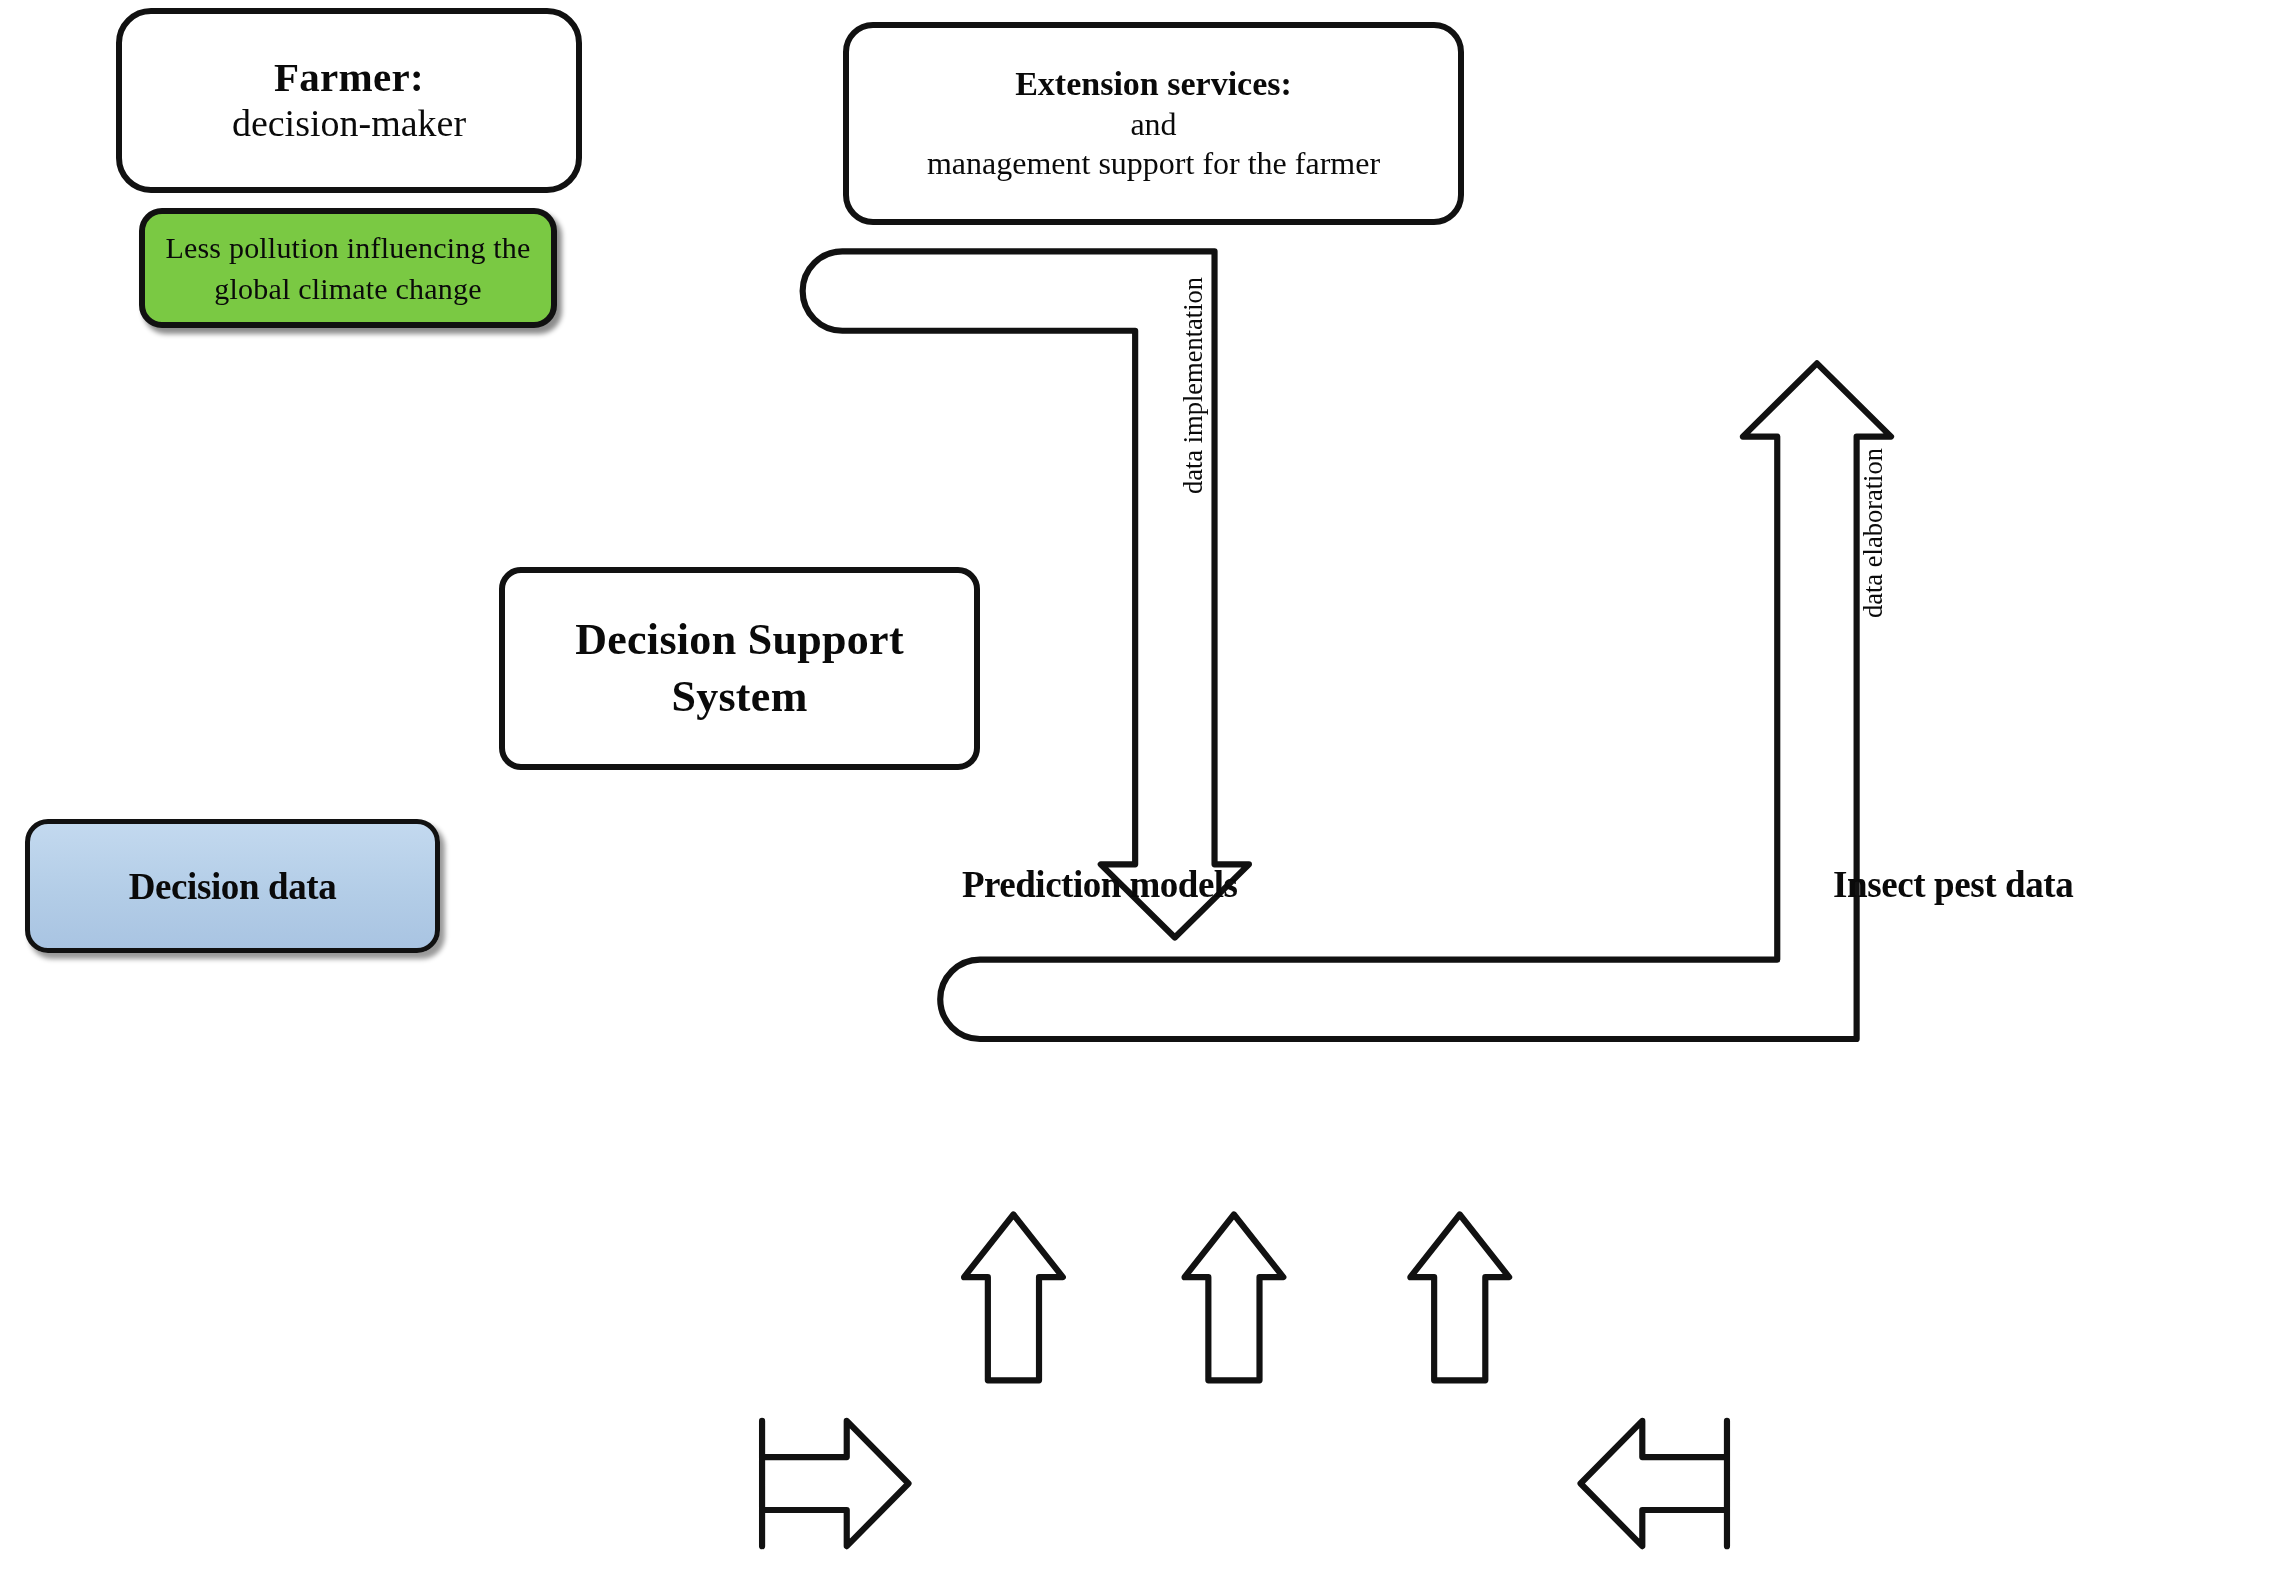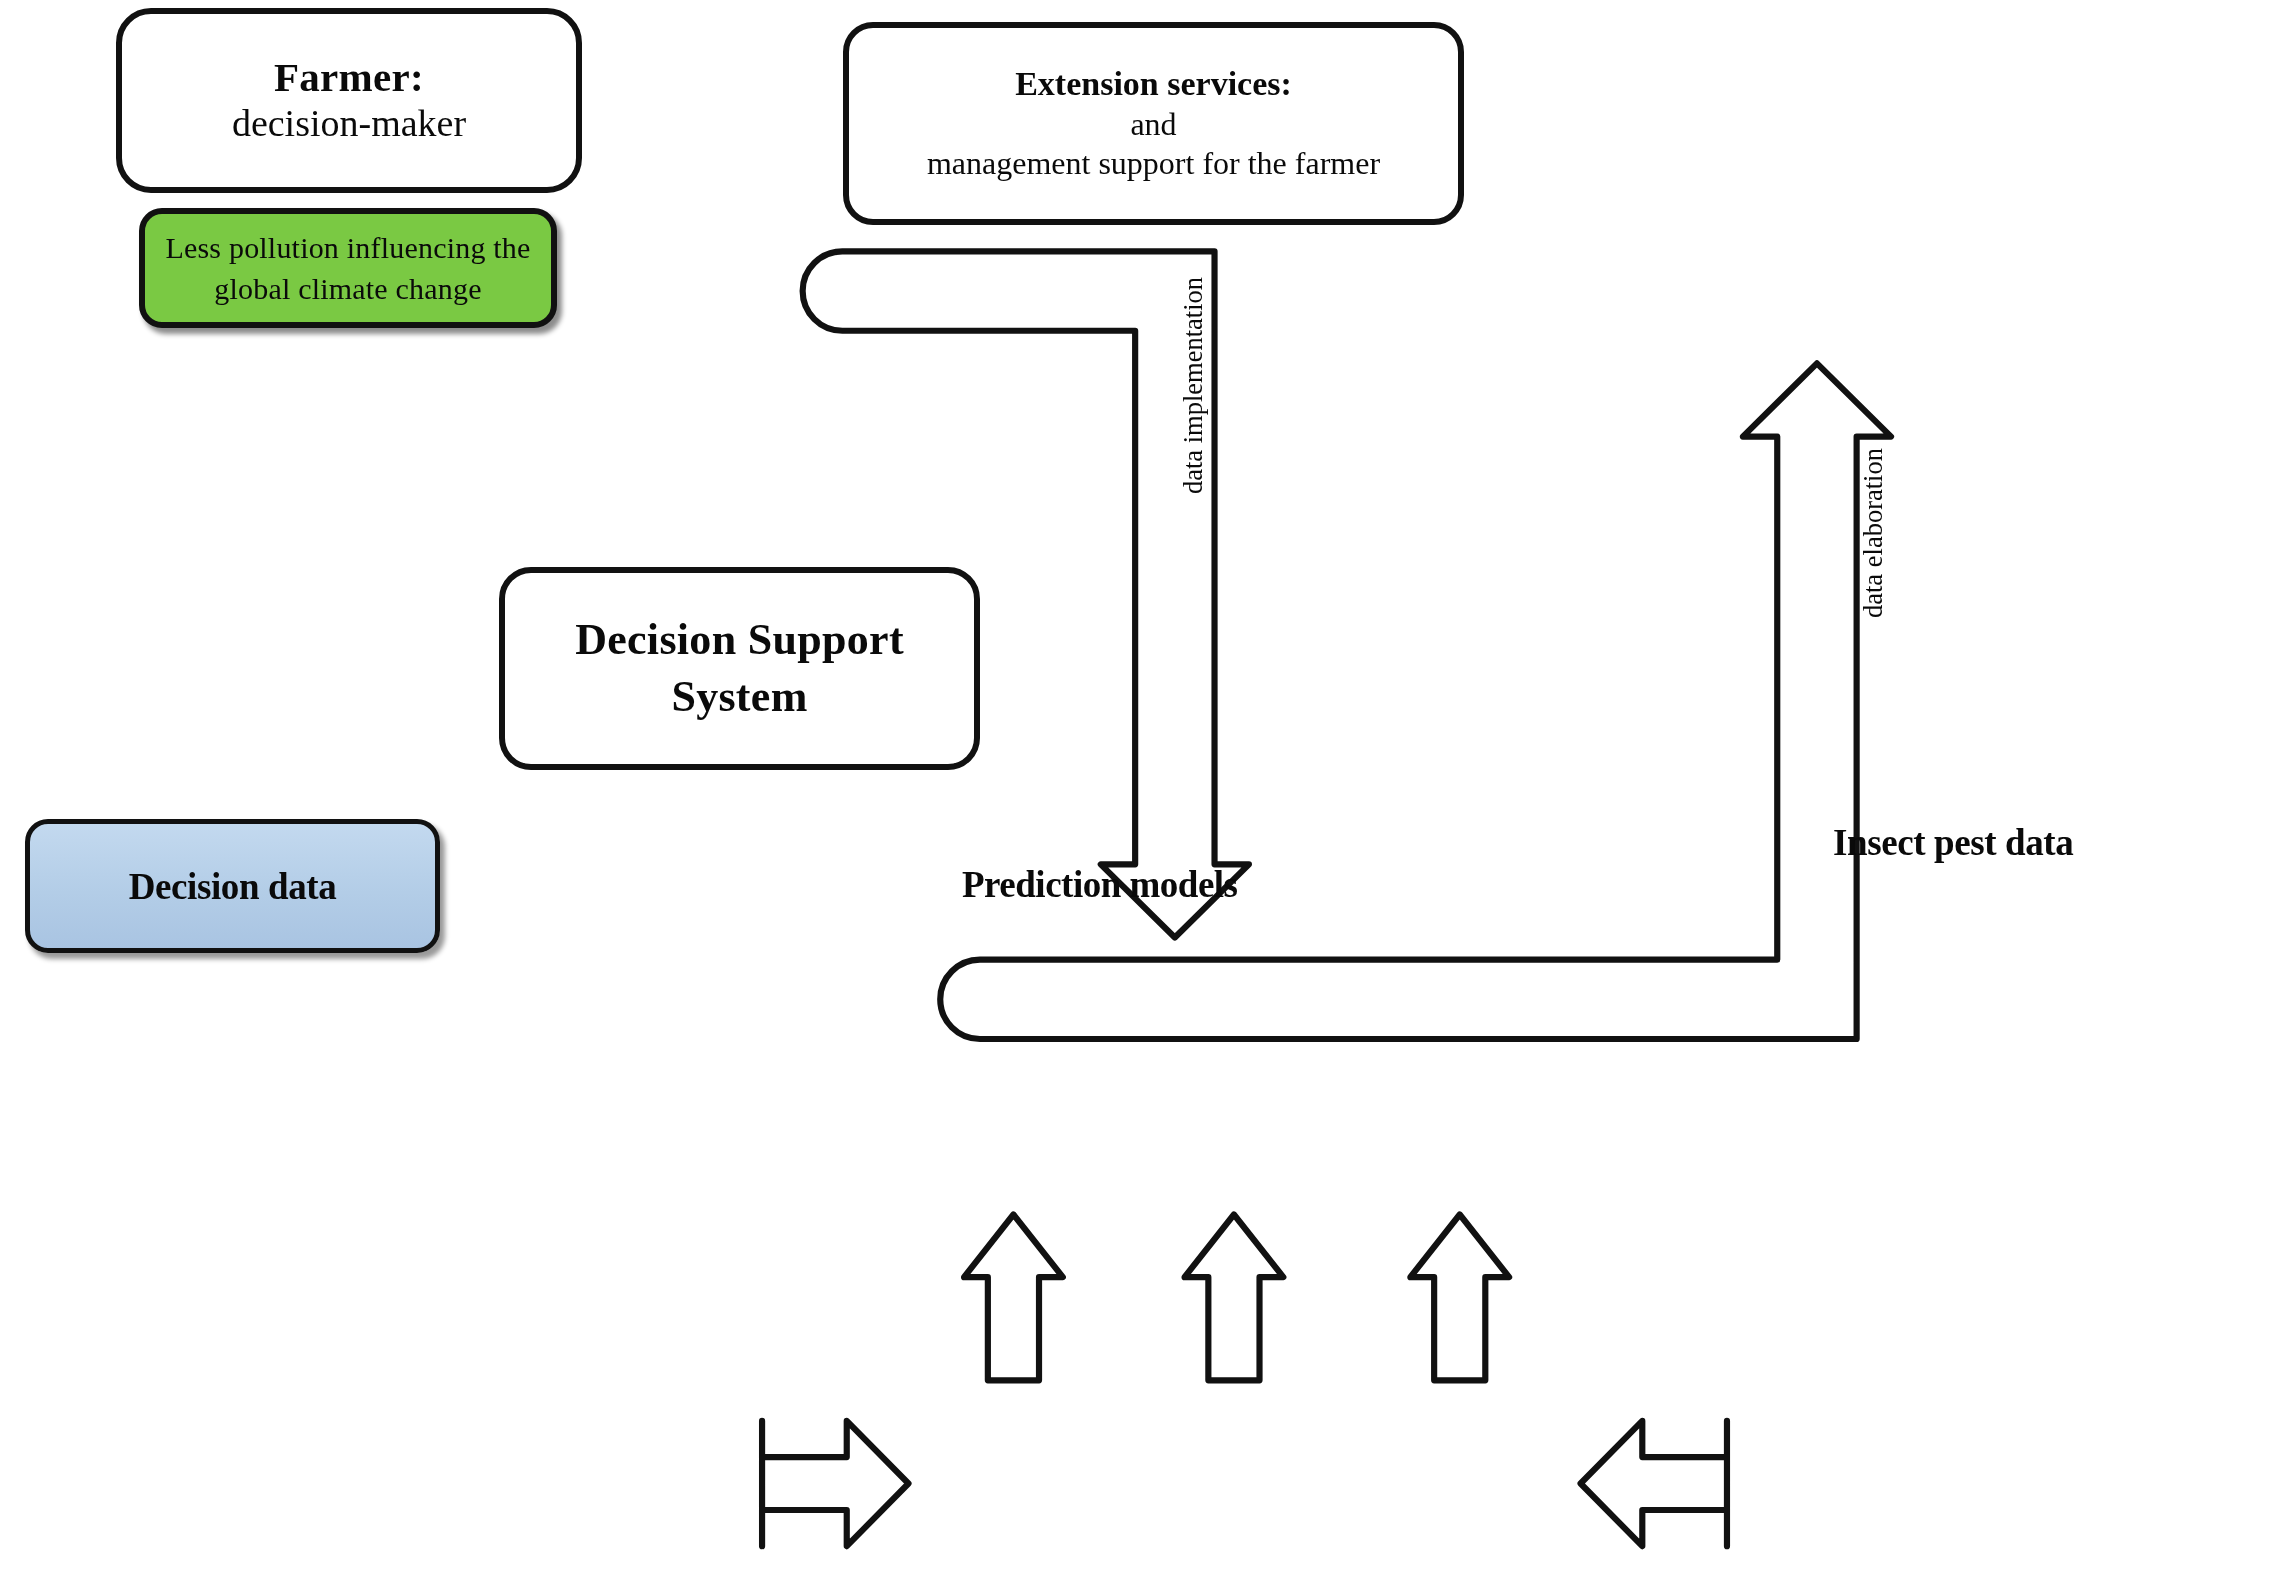--- a/index.html
+++ b/index.html
@@ -64,21 +64,21 @@
     border-radius: 30px;
     background: #ffffff;
     z-index: 3;
   }
   .node-dss {
     left: 499px;
     top: 567px;
     width: 481px;
     height: 203px;
     border: 6.2px solid #111111;
-    border-radius: 32px;
+    border-radius: 22px;
     background: #ffffff;
     z-index: 4;
   }
   .node-climatic {
     left: 25px;
     top: 819px;
     width: 415px;
     height: 134px;
     border: 5.3px solid #111111;
     border-radius: 23px;
@@ -132,21 +132,21 @@
     letter-spacing: -0.4px;
   }
   #label-prediction-models {
     left: 962px;
     top: 863px;
     font-size: 37px;
     letter-spacing: -0.5px;
   }
   #label-insect-pest-data {
     left: 1833px;
-    top: 821px;
+    top: 863px;
     font-size: 37px;
     letter-spacing: -0.4px;
   }
   .flow-label {
     position: absolute;
     color: #0a0a0a;
     font-weight: normal;
     font-size: 26.5px;
     white-space: nowrap;
     transform-origin: 0 0;

